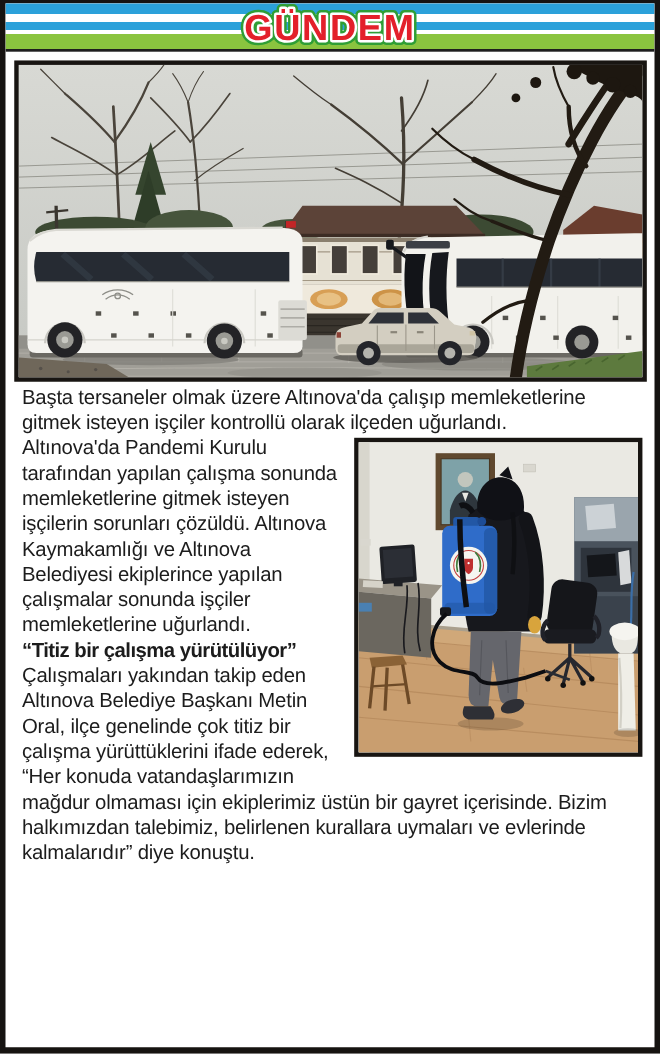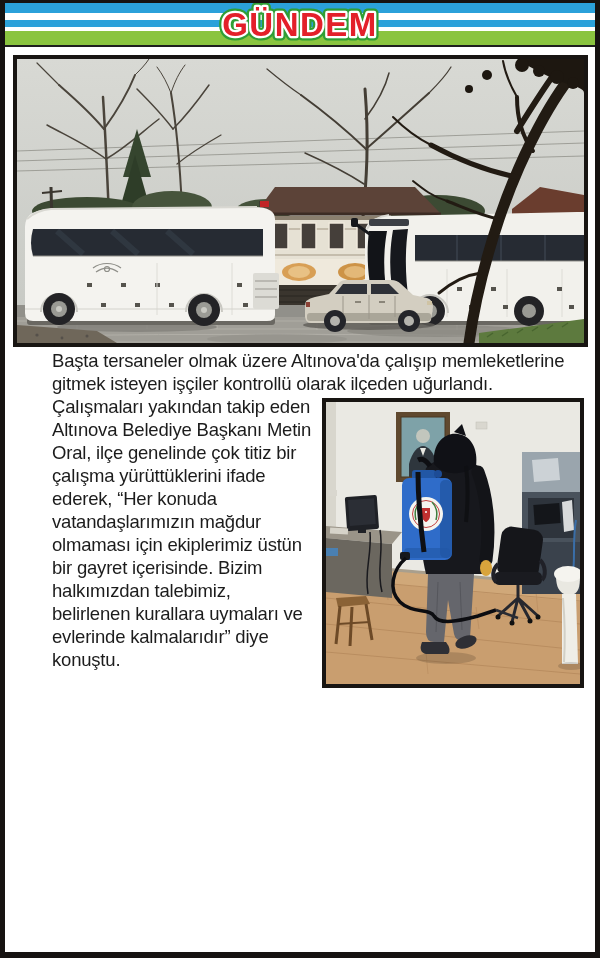--- a/index.html
+++ b/index.html
@@ -48,21 +48,20 @@
     transform:scaleX(0.68);
     transform-origin:0 60%;
   }
   
   .article-body{
     padding:2px 13px 0 15px;
     font-size:18.5px;
     line-height:23px;
     letter-spacing:-0.2px;
     color:#1c1c1c;
-    margin-left:32px;
   }
   .article-body p{margin:0;}
   .subhead{font-weight:bold;letter-spacing:-0.5px;}
   
   .inset-photo{
     float:right;
     width:262px;height:290px;
     box-sizing:border-box;
     border:4px solid #181512;
     margin:3px -2px 8px 10px;
@@ -381,16 +380,18 @@
           </g>
           <path d="M92,70 C92,90 94,120 98,150" stroke="#0e0f13" stroke-width="5" fill="none"></path>
           <path d="M104,64 C100,58 96,56 92,58" stroke="#0e0f13" stroke-width="5" fill="none"></path>
           <path d="M140,64 C142,80 142,100 140,120" stroke="#0e0f13" stroke-width="4" fill="none" opacity="0.9"></path>
           <path d="M80,156 C66,168 62,188 74,200 C86,212 104,206 108,214 C114,224 136,218 152,214 L170,208" stroke="#0c0d11" stroke-width="3.5" fill="none"></path>
           <path d="M170,208 L192,216" stroke="#2a2c33" stroke-width="2.5"></path>
         </g>
       </svg>
     </div>
 
+    <p>Altınova'da Pandemi Kurulu tarafından yapılan çalışma sonunda memleketlerine gitmek isteyen işçilerin sorunları çözüldü. Altınova Kaymakamlığı ve Altınova Belediyesi ekiplerince yapılan çalışmalar sonunda işçiler memleketlerine uğurlandı.</p>
+    <p class="subhead">“Titiz bir çalışma yürütülüyor”</p>
     <p>Çalışmaları yakından takip eden Altınova Belediye Başkanı Metin Oral, ilçe genelinde çok titiz bir çalışma yürüttüklerini ifade ederek, “Her konuda vatandaşlarımızın mağdur olmaması için ekiplerimiz üstün bir gayret içerisinde. Bizim halkımızdan talebimiz, belirlenen kurallara uymaları ve evlerinde kalmalarıdır” diye konuştu.</p>
   </div>
 
 </div>
 
 </body></html>

